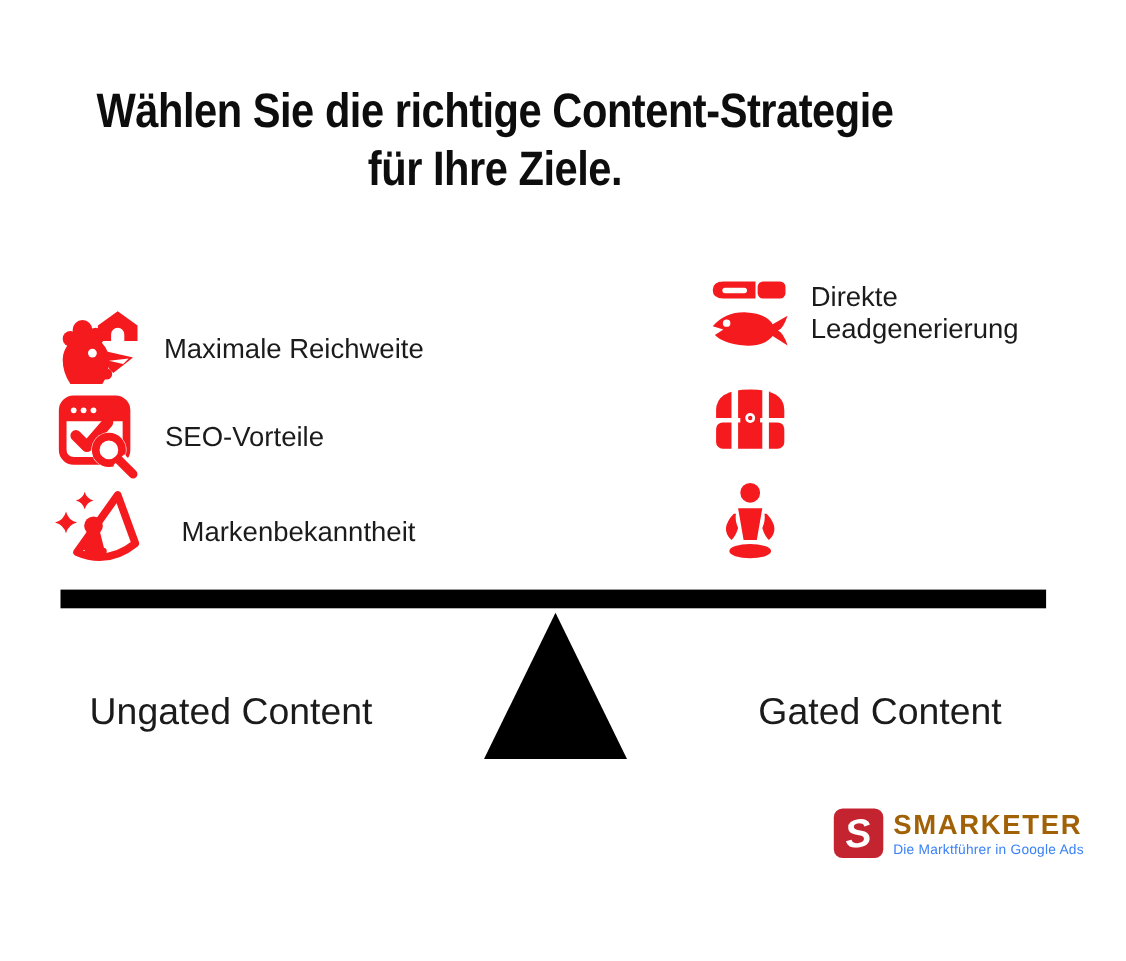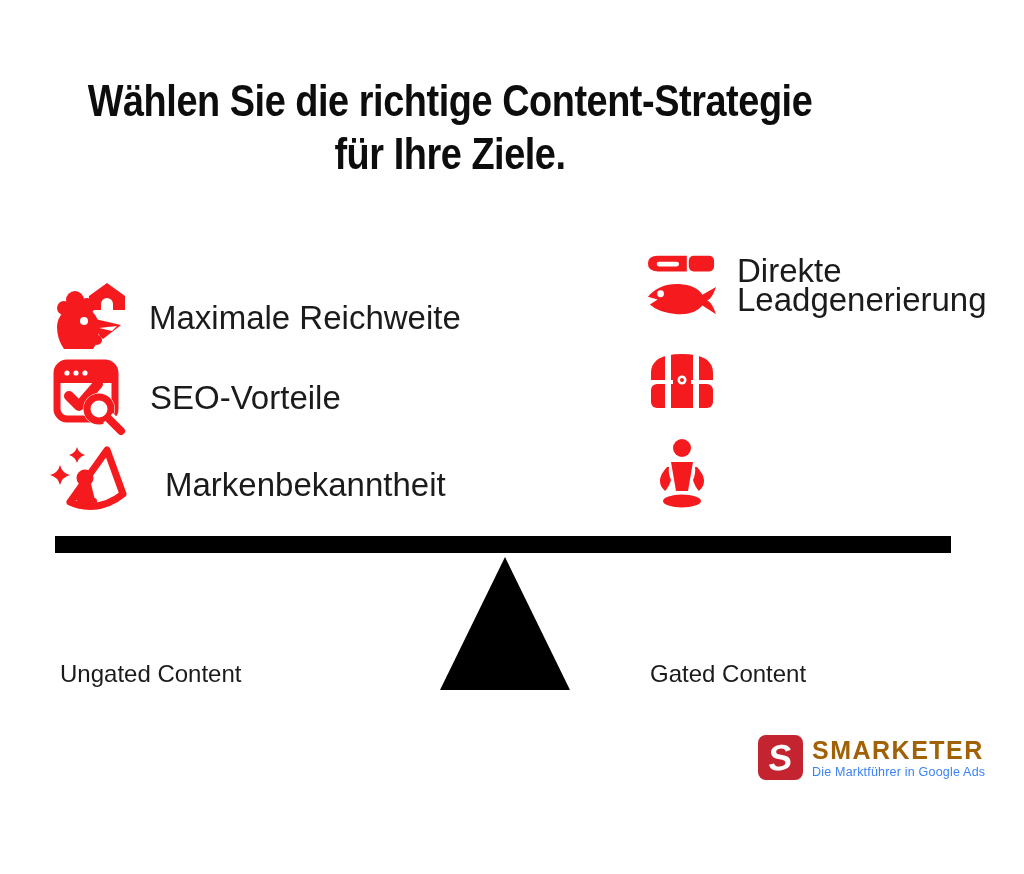--- a/index.html
+++ b/index.html
@@ -14,34 +14,34 @@
     position:absolute;left:0;top:74px;width:900px;text-align:center;
     font-weight:bold;font-size:44px;line-height:53px;color:#0d0d0d;
     letter-spacing:-0.5px;transform:scaleX(0.86);transform-origin:450px 0;
   }
 
   
   .row{position:absolute;display:flex;align-items:center;}
   .row .icon-box{flex:0 0 auto;display:flex;align-items:center;justify-content:center;}
   .row .icon-box svg{color:var(--accent,#f41a1e);display:block;}
   .row .label{
-    font-size:33px;line-height:29px;color:#1b1b1b;margin-left:22px;
+    font-size:25px;line-height:29px;color:#1b1b1b;margin-left:22px;
   }
   .row .label.narrow{width:230px;margin-left:18px;}
 
   
   .beam{position:absolute;left:55px;top:536px;width:896px;height:17px;background:var(--beam,#000);}
   .fulcrum{
     position:absolute;left:440px;top:557px;width:0;height:0;
     border-left:65px solid transparent;border-right:65px solid transparent;
     border-bottom:133px solid var(--beam,#000);
   }
   .side-label{
-    position:absolute;top:660px;width:300px;text-align:left;
-    font-size:24px;color:#1b1b1b;
+    position:absolute;top:628px;width:300px;text-align:center;
+    font-size:34px;color:#1b1b1b;
   }
   .side-label.left{left:60px;}
   .side-label.right{left:650px;}
 
   
   .logo{position:absolute;left:758px;top:735px;display:flex;align-items:flex-start;}
   .logo-mark{
     width:45px;height:45px;background:var(--logo-red,#c42430);border-radius:8px;
     display:flex;align-items:center;justify-content:center;
   }

